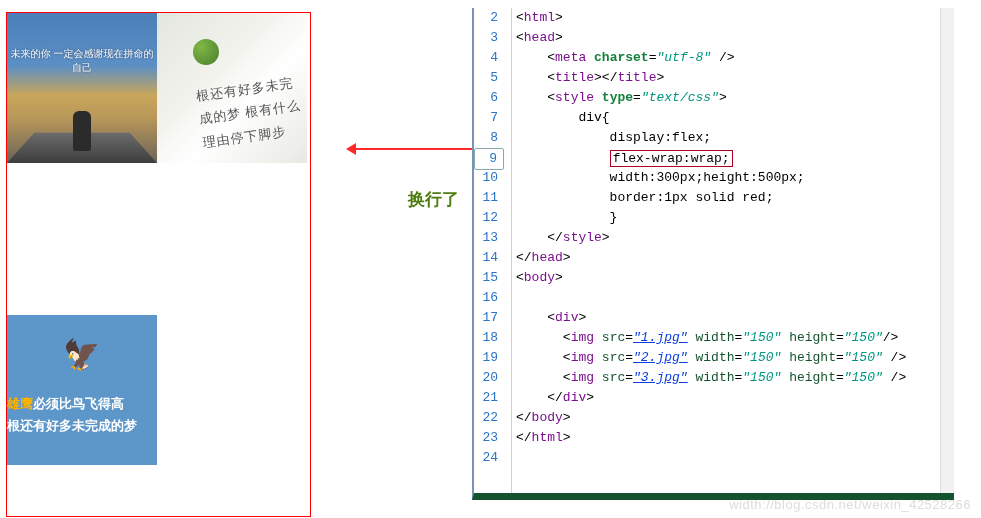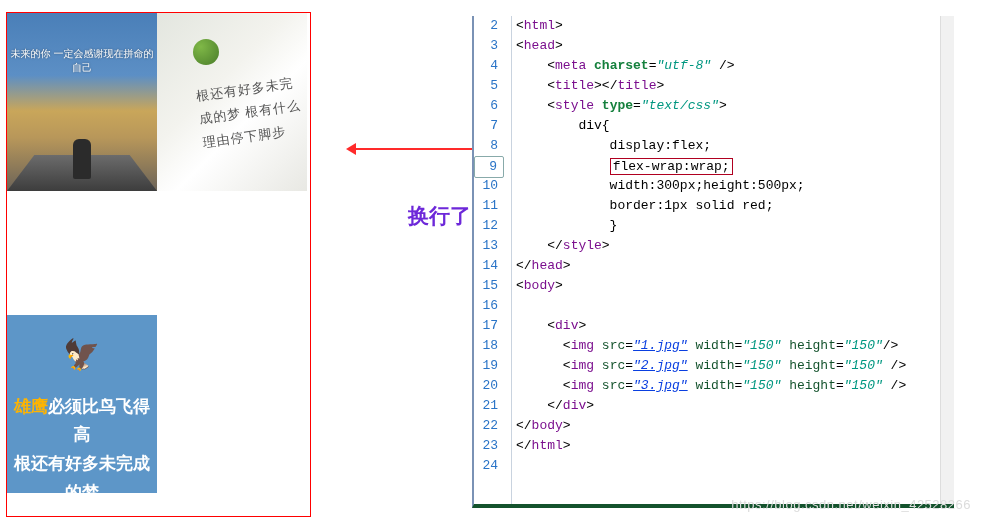--- a/index.html
+++ b/index.html
@@ -18,21 +18,21 @@
   .preview {
     position: absolute;
     left: 6px;
     top: 12px;
     width: 305px;
     height: 505px;
     border: 1px solid red;
     display: flex;
     flex-wrap: wrap;
   }
-  .preview .img { width: 150px; height: 178px; }
+  .preview .img { width: 150px; height: 150px; }
   .img1 {
     background: linear-gradient(to bottom, #4a7fb8 0%, #5c8fc5 35%, #c9a65a 55%, #b8975a 70%, #6b6358 100%);
     position: relative;
   }
   .img1::after {
     content: "";
     position: absolute;
     left: 50%; transform: translateX(-50%);
     bottom: 12px;
     width: 18px; height: 40px;
@@ -72,50 +72,50 @@
     margin-top: 100px; 
     background: #5d96c8;
     position: relative;
   }
   .img3 .eagle {
     position: absolute; left: 50%; top: 22px; transform: translateX(-50%);
     font-size: 30px; color: #0f1a2a;
   }
   .img3 .cap {
     position: absolute; left: 0; right: 0; top: 78px;
-    text-align: center; color: #fff; font-size: 17px; font-weight: bold;
+    text-align: left; color: #fff; font-size: 13px; font-weight: bold;
     line-height: 1.7;
   }
   .img3 .cap .o { color: #ffb400; }
 
   
   .arrow {
     position: absolute;
     left: 350px; top: 148px;
     width: 255px; height: 2px;
     background: #ff2a2a;
   }
   .arrow::before {
     content: "";
     position: absolute; left: -10px; top: -5px;
     border: 6px solid transparent;
     border-right: 10px solid #ff2a2a;
   }
   .anno {
     position: absolute; left: 408px; top: 188px;
-    color: #6d28d9; font-size: 21px; font-weight: bold; margin-top: 14px;
+    color: #4d7c0f; font-size: 17px; font-weight: bold;
   }
 
   
   .codepane {
     position: absolute;
-    left: 472px; top: 16px;
+    left: 472px; top: 8px;
     width: 482px; height: 492px;
     border-left: 2px solid #7a92b5;
-    border-bottom: 4px solid #14532d;
+    border-bottom: 7px solid #14532d;
     background: #fff;
   }
   .gutter {
     position: absolute; left: 0; top: 0; bottom: 0;
     width: 38px; background: #fff; border-right: 1px solid #c9d3df;
   }
   .codewrap {
     position: absolute; left: 0; right: 0; top: 0;
     font-family: Consolas, "Courier New", monospace;
     font-size: 13px; line-height: 20px;
@@ -173,13 +173,13 @@
 
 <div class="arrow"></div>
 <div class="anno">换行了</div>
 
 <div class="codepane">
   <div class="gutter"></div>
   <div class="codewrap" id="codewrap"><span class="ln"><span class="num">2</span><span class="code"><span class="t-tag">&lt;</span><span class="t-name">html</span><span class="t-tag">&gt;</span></span></span><span class="ln"><span class="num">3</span><span class="code"><span class="t-tag">&lt;</span><span class="t-name">head</span><span class="t-tag">&gt;</span></span></span><span class="ln"><span class="num">4</span><span class="code">    <span class="t-tag">&lt;</span><span class="t-name">meta</span> <span class="t-attr">charset</span>=<span class="t-val">"utf-8"</span> <span class="t-tag">/&gt;</span></span></span><span class="ln"><span class="num">5</span><span class="code">    <span class="t-tag">&lt;</span><span class="t-name">title</span><span class="t-tag">&gt;&lt;/</span><span class="t-name">title</span><span class="t-tag">&gt;</span></span></span><span class="ln"><span class="num">6</span><span class="code">    <span class="t-tag">&lt;</span><span class="t-name">style</span> <span class="t-attr">type</span>=<span class="t-val">"text/css"</span><span class="t-tag">&gt;</span></span></span><span class="ln"><span class="num">7</span><span class="code">        div{</span></span><span class="ln"><span class="num">8</span><span class="code">            display:flex;</span></span><span class="ln"><span class="num num9">9</span><span class="code">            <span class="hl">flex-wrap:wrap;</span></span></span><span class="ln"><span class="num">10</span><span class="code">            width:300px;height:500px;</span></span><span class="ln"><span class="num">11</span><span class="code">            border:1px solid red;</span></span><span class="ln"><span class="num">12</span><span class="code">            }</span></span><span class="ln"><span class="num">13</span><span class="code">    <span class="t-tag">&lt;/</span><span class="t-name">style</span><span class="t-tag">&gt;</span></span></span><span class="ln"><span class="num">14</span><span class="code"><span class="t-tag">&lt;/</span><span class="t-name">head</span><span class="t-tag">&gt;</span></span></span><span class="ln"><span class="num">15</span><span class="code"><span class="t-tag">&lt;</span><span class="t-name">body</span><span class="t-tag">&gt;</span></span></span><span class="ln"><span class="num">16</span><span class="code"></span></span><span class="ln"><span class="num">17</span><span class="code">    <span class="t-tag">&lt;</span><span class="t-name">div</span><span class="t-tag">&gt;</span></span></span><span class="ln"><span class="num">18</span><span class="code">      <span class="t-tag">&lt;</span><span class="t-name">img</span> <span class="t-attr2">src</span>=<span class="t-str">"1.jpg"</span> <span class="t-attr2">width</span>=<span class="t-val">"150"</span> <span class="t-attr2">height</span>=<span class="t-val">"150"</span><span class="t-tag">/&gt;</span></span></span><span class="ln"><span class="num">19</span><span class="code">      <span class="t-tag">&lt;</span><span class="t-name">img</span> <span class="t-attr2">src</span>=<span class="t-str">"2.jpg"</span> <span class="t-attr2">width</span>=<span class="t-val">"150"</span> <span class="t-attr2">height</span>=<span class="t-val">"150"</span> <span class="t-tag">/&gt;</span></span></span><span class="ln"><span class="num">20</span><span class="code">      <span class="t-tag">&lt;</span><span class="t-name">img</span> <span class="t-attr2">src</span>=<span class="t-str">"3.jpg"</span> <span class="t-attr2">width</span>=<span class="t-val">"150"</span> <span class="t-attr2">height</span>=<span class="t-val">"150"</span> <span class="t-tag">/&gt;</span></span></span><span class="ln"><span class="num">21</span><span class="code">    <span class="t-tag">&lt;/</span><span class="t-name">div</span><span class="t-tag">&gt;</span></span></span><span class="ln"><span class="num">22</span><span class="code"><span class="t-tag">&lt;/</span><span class="t-name">body</span><span class="t-tag">&gt;</span></span></span><span class="ln"><span class="num">23</span><span class="code"><span class="t-tag">&lt;/</span><span class="t-name">html</span><span class="t-tag">&gt;</span></span></span><span class="ln"><span class="num">24</span><span class="code"></span></span></div>
   <div class="vscroll"></div>
 </div>
 
-<div class="watermark">https://blog.csdn.net/weixin_42528266</div>
+<div class="watermark">width://blog.csdn.net/weixin_42528266</div>
 
 </body></html>

